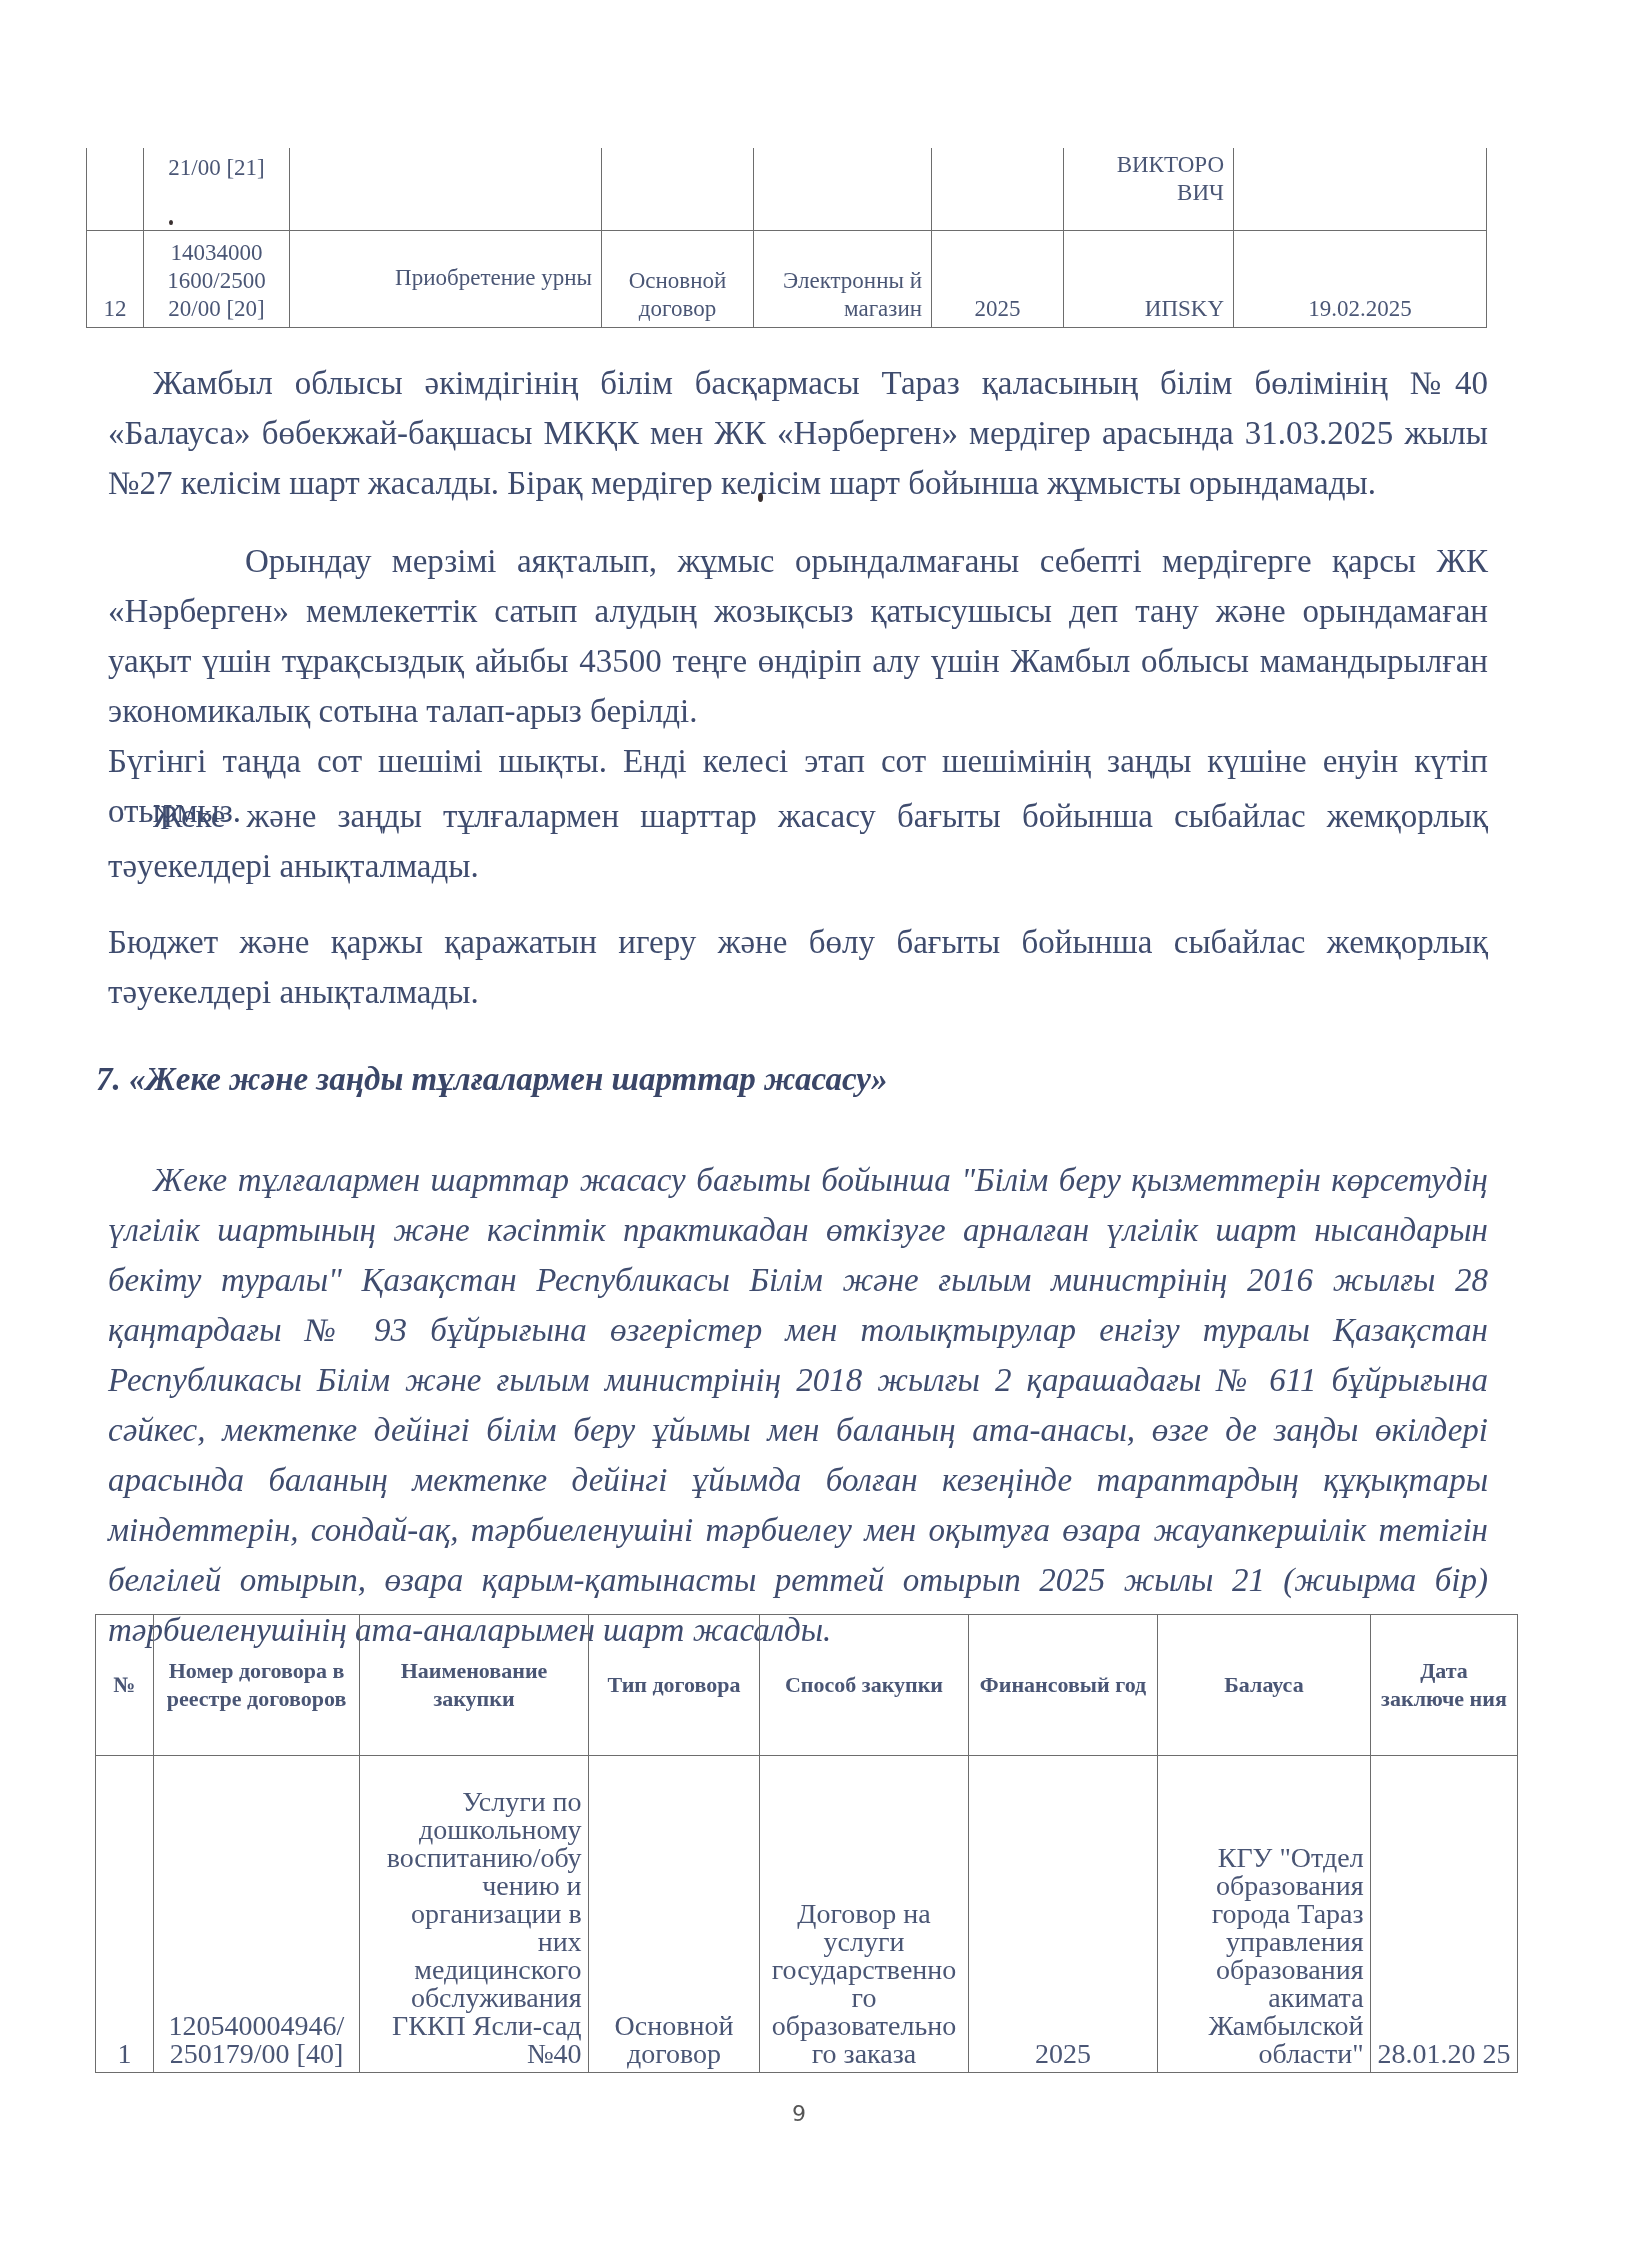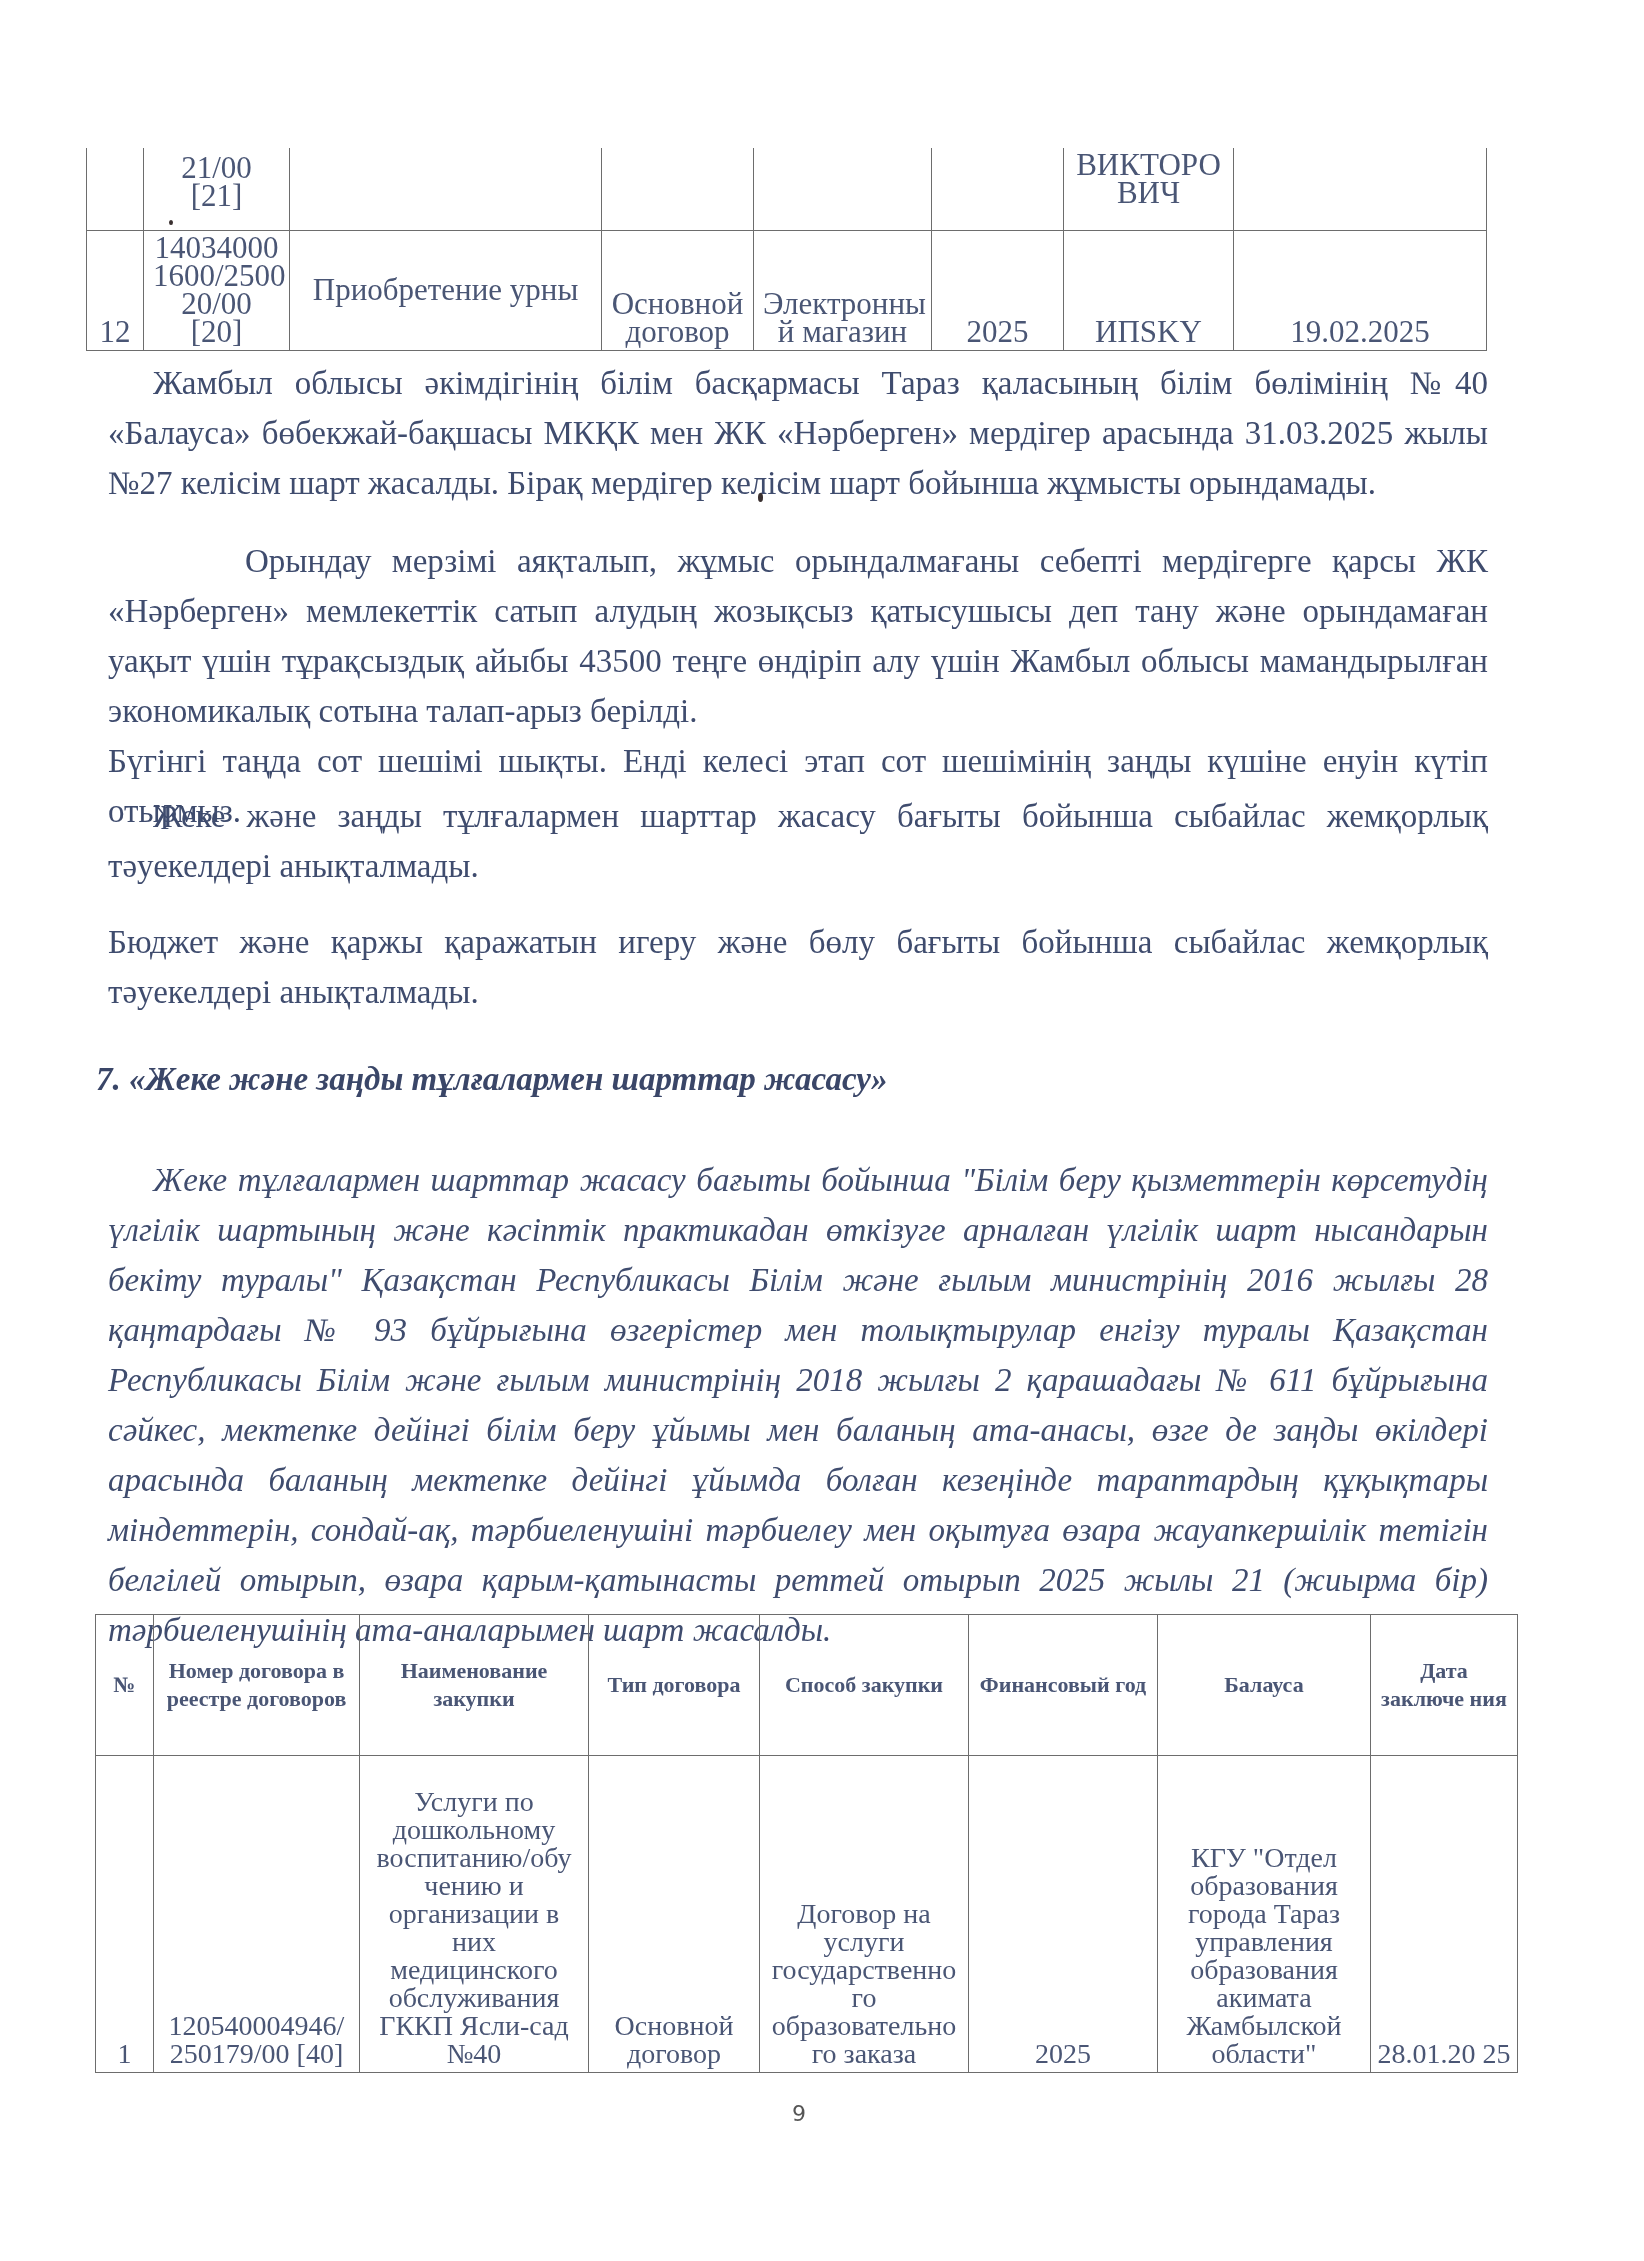--- a/index.html
+++ b/index.html
@@ -3,27 +3,27 @@
 <meta charset="utf-8">
 <style>
   html, body { margin: 0; padding: 0; background: #ffffff; }
   body { width: 1644px; height: 2261px; position: relative; overflow: hidden;
          font-family: "Liberation Serif", "DejaVu Serif", serif; color: #3d4a6b; }
   .page { position: absolute; left: 0; top: 0; width: 1644px; height: 2261px; }
 
   
   table { border-collapse: collapse; table-layout: fixed; }
   .t-top { position: absolute; left: 86px; top: 148px; width: 1400px; }
-  .t-top td { border: 1.9px solid #6d6d6d; font-size: 31px; line-height: 28px;
+  .t-top td { border: 1.9px solid #6d6d6d; font-size: 23px; line-height: 28px;
               vertical-align: bottom; padding: 2.6px 9px 3.9px 9px; color: #4a5675; }
   .t-top tr.r-cont td { border-top: none; height: 72px; vertical-align: top; }
   .t-top tr.r-cont td.c-contr { vertical-align: top; padding-top: 6.4px; }
   .t-top tr.r12 td { height: 89px; }
   .c-c { text-align: center; }
-  .c-l { text-align: center; margin-top: 24px; }
+  .c-l { text-align: right; margin-top: 24px; }
   .mid { vertical-align: middle !important; }
 
   
   .para { position: absolute; left: 108px; width: 1380px; font-size: 33px; line-height: 50px;
           text-align: justify; color: #3f4c6e; }
   .para p { margin: 0; }
   .indent1 { text-indent: 45px; }
   .indent2 { text-indent: 137px; }
   .heading { position: absolute; left: 96px; top: 1061px; font-size: 33px; font-weight: bold;
              font-style: italic; color: #3a4668; }

